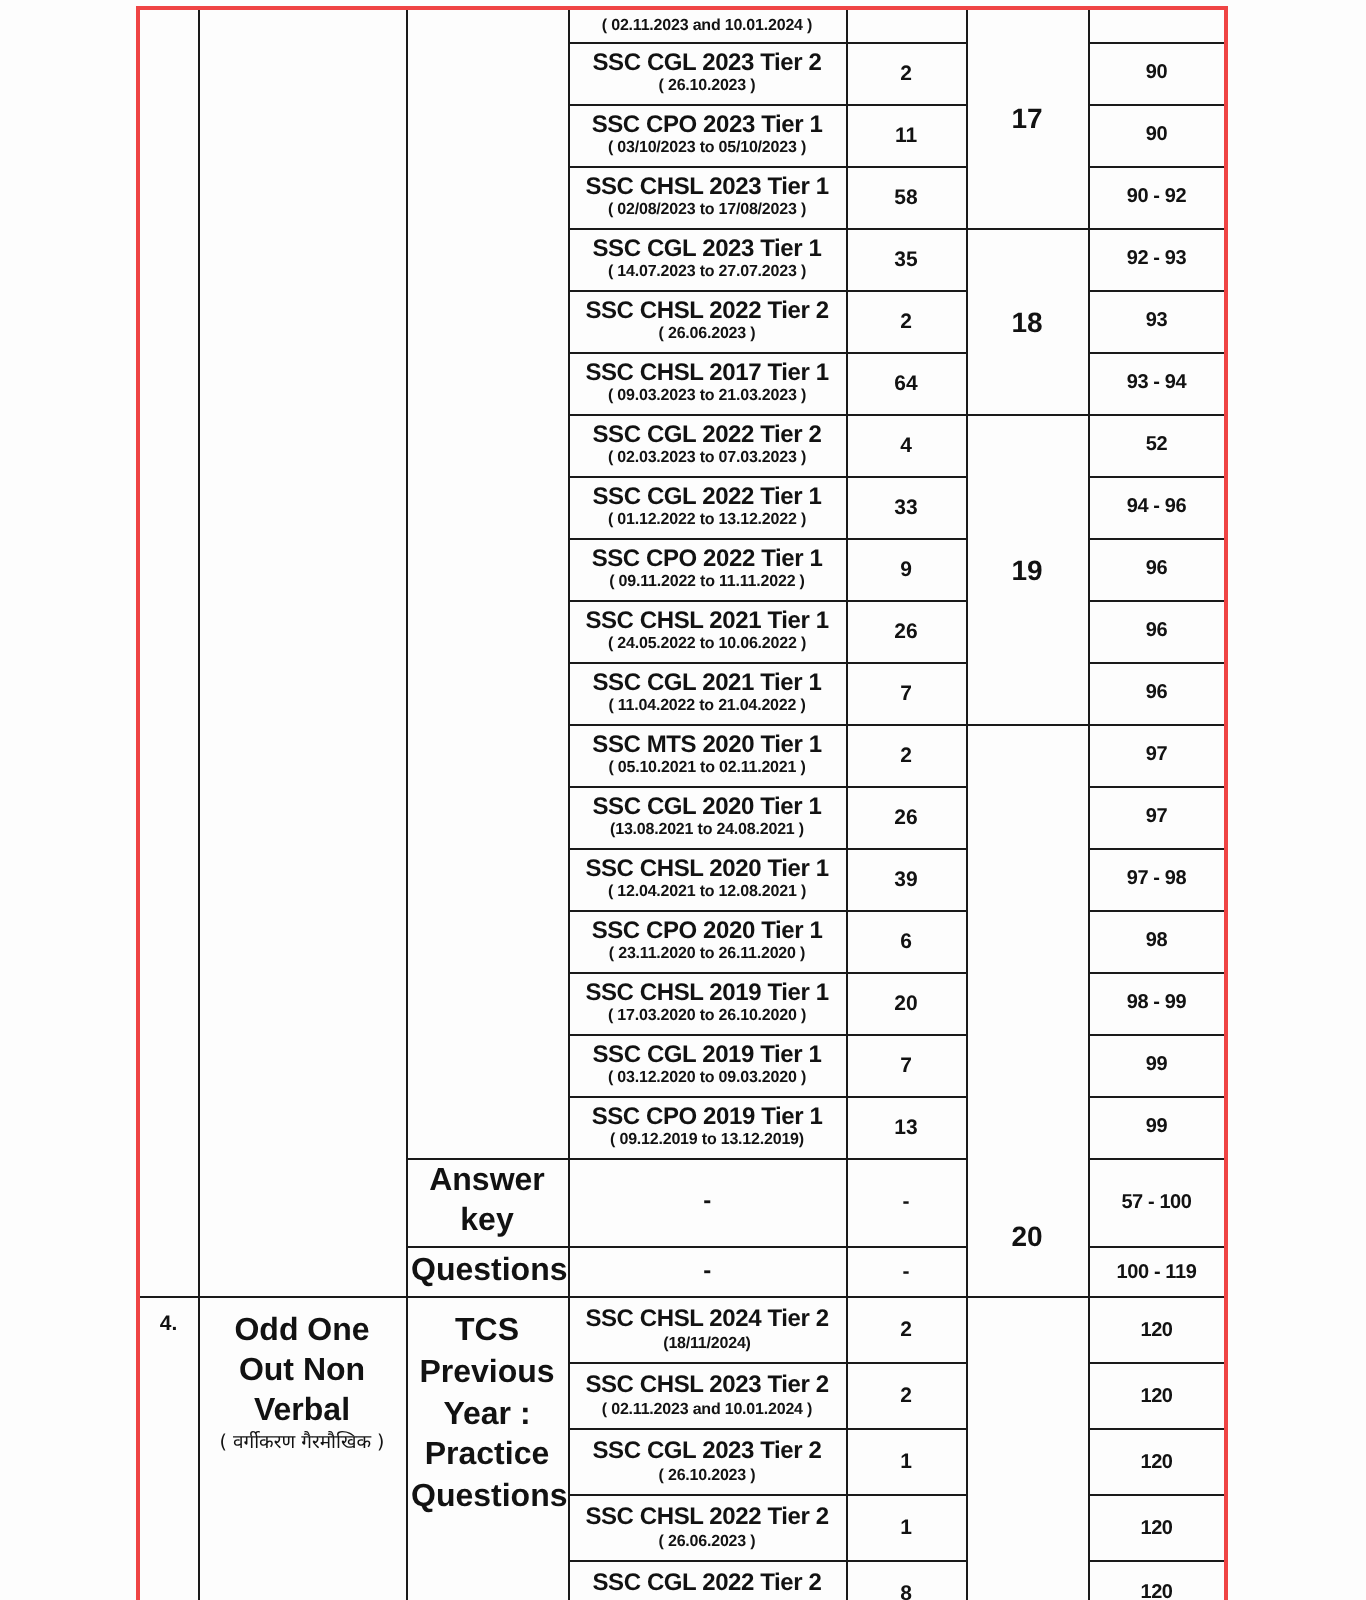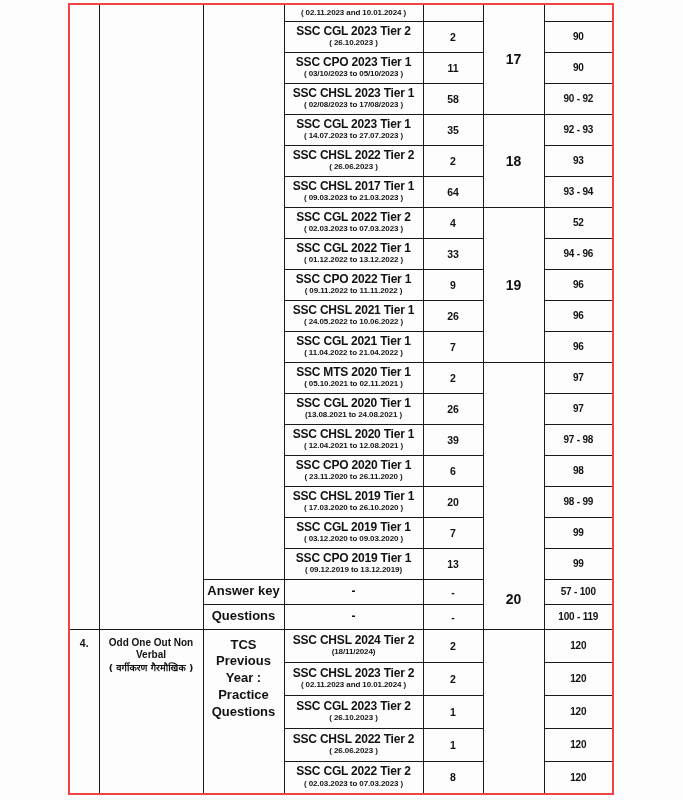--- a/index.html
+++ b/index.html
@@ -30,23 +30,23 @@
     overflow: hidden;
     font-weight: 700;
   }
   .exam-name  { font-size: 12px; font-weight: 700; line-height: 1.15; letter-spacing: -0.2px; white-space: nowrap; }
   .exam-date  { font-size: 8px;    font-weight: 700; line-height: 1.25; letter-spacing: -0.1px; white-space: nowrap; }
   .c-exam     { padding: 1px 3px; }
   .c-count    { font-size: 10.5px; }
   .c-group    { font-size: 14px; }
   .c-page     { font-size: 10px; letter-spacing: -0.2px; }
   .c-serial   { font-size: 10.5px; }
-  .c-section  { font-size: 13px; line-height: 1.3; padding: 1px 5px; }
-  .topic-name { font-size: 10px; font-weight: 700; line-height: 1.25; }
-  .topic-sub  { font-size: 9.5px;  font-weight: 700; line-height: 1.3; font-family: "DejaVu Sans", sans-serif; }
+  .c-section  { font-size: 16px; line-height: 1.3; padding: 1px 5px; }
+  .topic-name { font-size: 16px; font-weight: 700; line-height: 1.25; }
+  .topic-sub  { font-size: 9.5px;  font-weight: 400; line-height: 1.3; font-family: "DejaVu Sans", sans-serif; }
   
   td.c-group[rowspan="9"] { vertical-align: bottom; padding-bottom: 22px; }
   
   td.c-serial[rowspan="5"], td.c-topic[rowspan="5"], td.c-section[rowspan="5"] {
     vertical-align: top; padding-top: 7px;
   }
 </style>
 </head>
 <body>
 

